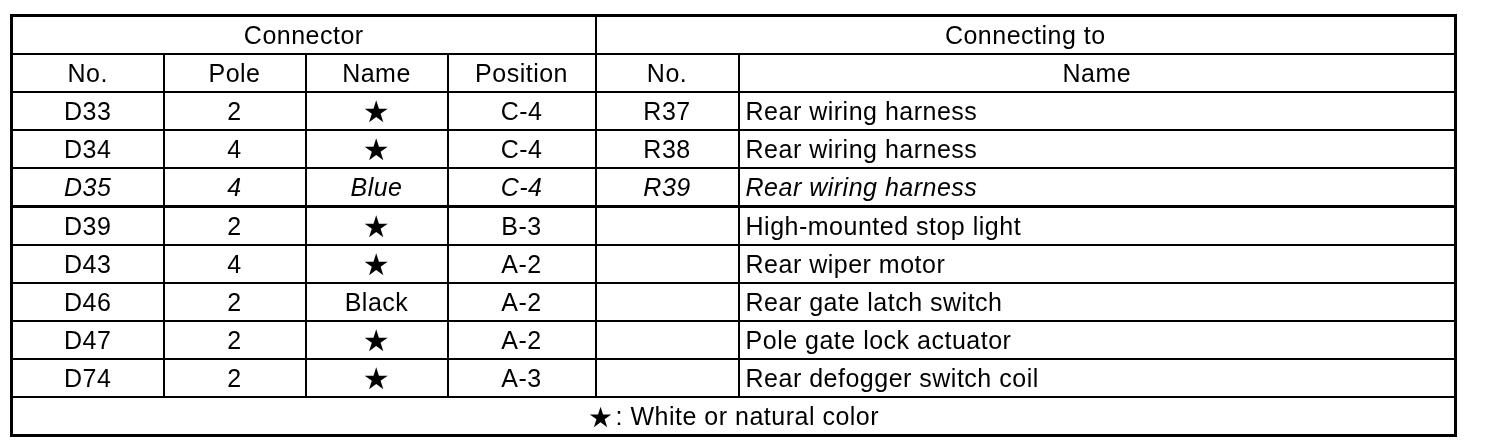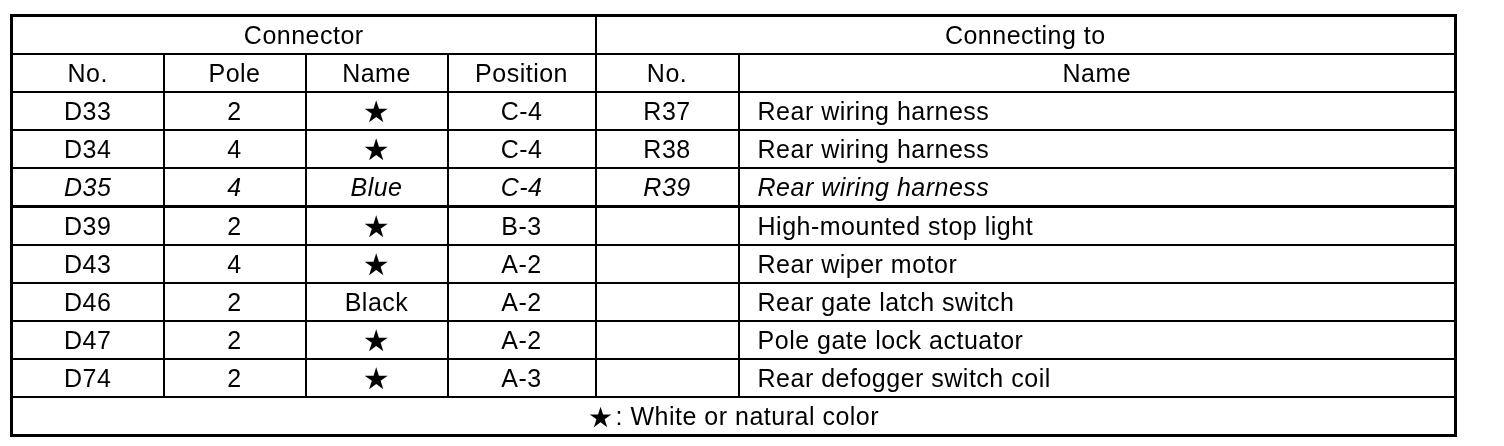--- a/index.html
+++ b/index.html
@@ -41,21 +41,21 @@
     border: 3px solid #000000;
   }
   table.conn-table thead tr.group-header th {
     border-bottom-width: 2px;
   }
   table.conn-table thead tr.col-header th {
     border-bottom-width: 2px;
   }
   table.conn-table td.name-cell {
     text-align: left;
-    padding-left: 18px;
+    padding-left: 6px;
   }
   table.conn-table tr.group-end td {
     border-bottom-width: 3px;
     font-style: italic;
   }
   .star {
     font-size: 30px;
     line-height: 1;
     display: inline-block;
     transform: translateY(1px);

